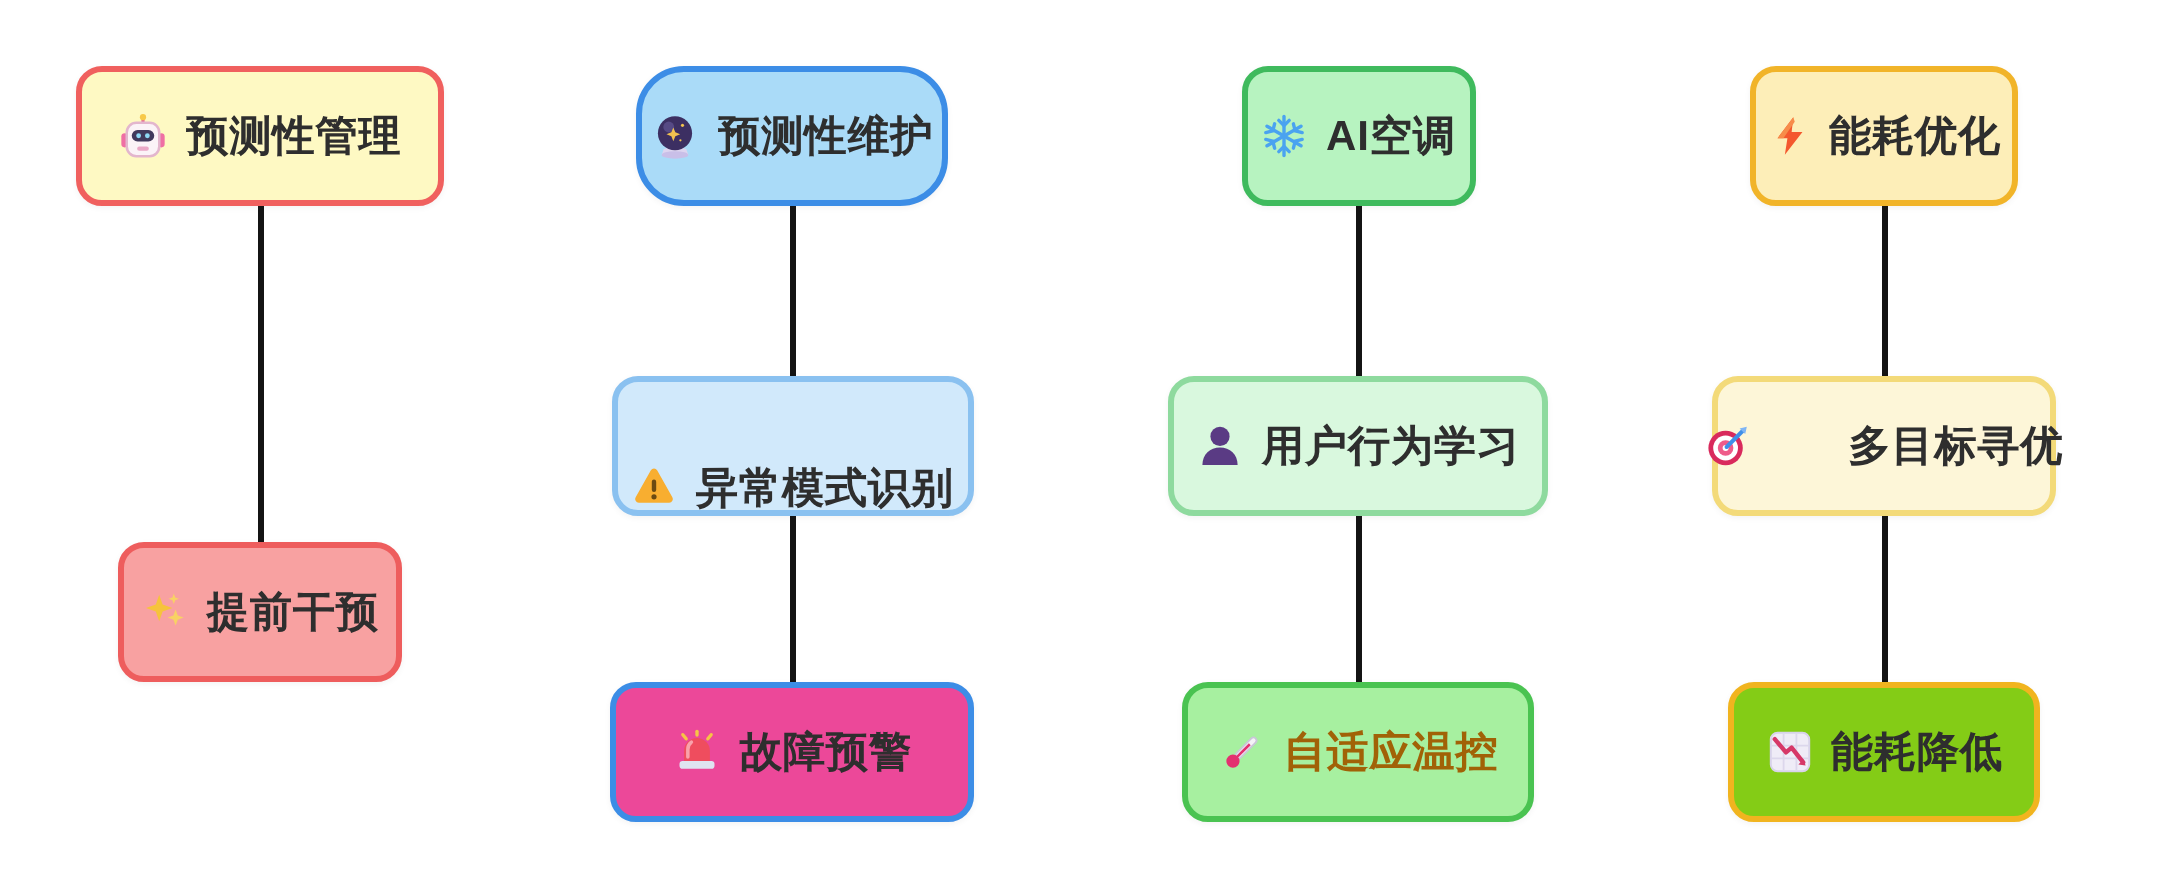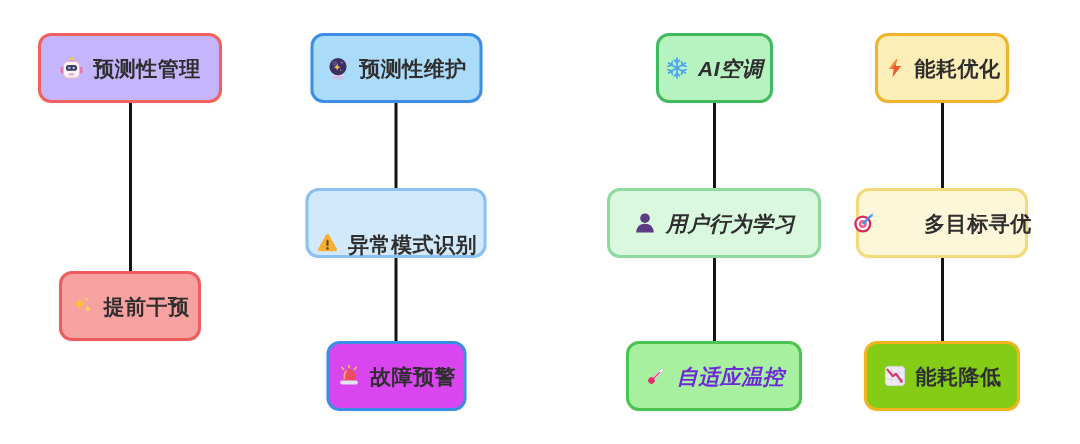--- a/index.html
+++ b/index.html
@@ -21,21 +21,21 @@
   .connector{width:3px;height:85px;background:#141414;}
   .connector.c2{height:83px;}
   .label{line-height:1;}
 </style>
 </head>
 <body>
 
 <div class="canvas">
 
   <div class="column" style="left: 130px;">
-    <div class="node" style="width: 184px; background: #c4b5fd; border-color: rgb(240, 96, 94); color: rgb(46, 46, 46);">
+    <div class="node" style="width: 184px; background: #fef9c3; border-color: rgb(240, 96, 94); color: rgb(46, 46, 46);">
       <svg width="25" height="25" viewBox="0 0 24 24">
         <line x1="12" y1="2.2" x2="12" y2="5.4" stroke="#e7689c" stroke-width="1.5"></line>
         <circle cx="12" cy="2.5" r="1.5" fill="#f7c948"></circle>
         <rect x="1.6" y="10.2" width="3.2" height="6.8" rx="1.6" fill="#ef6fa4"></rect>
         <rect x="19.2" y="10.2" width="3.2" height="6.8" rx="1.6" fill="#ef6fa4"></rect>
         <rect x="4.2" y="5.2" width="15.6" height="16" rx="4.6" fill="#fbf3f7" stroke="#e3b6cd" stroke-width="1.2"></rect>
         <rect x="6.6" y="8.6" width="10.8" height="5.6" rx="2.8" fill="#41395c"></rect>
         <circle cx="9.9" cy="11.4" r="1.15" fill="#8ed9f5"></circle>
         <circle cx="14.1" cy="11.4" r="1.15" fill="#8ed9f5"></circle>
         <rect x="9.2" y="16.6" width="5.6" height="2" rx="1" fill="#eaa8c6"></rect>
@@ -48,21 +48,21 @@
       <svg width="24" height="24" viewBox="0 0 24 24">
         <path d="M8.6 3.4 L10.3 8.3 L15.2 10 L10.3 11.7 L8.6 16.6 L6.9 11.7 L2 10 L6.9 8.3 Z" fill="#f6c33c"></path>
         <path d="M16.8 10.8 L17.9 13.7 L20.8 14.8 L17.9 15.9 L16.8 18.8 L15.7 15.9 L12.8 14.8 L15.7 13.7 Z" fill="#f8d264"></path>
         <path d="M15.9 2.8 L16.6 4.7 L18.5 5.4 L16.6 6.1 L15.9 8 L15.2 6.1 L13.3 5.4 L15.2 4.7 Z" fill="#f8d264"></path>
       </svg>
       <span class="label">提前干预</span>
     </div>
   </div>
 
   <div class="column" style="left: 396px;">
-    <div class="node" style="width: 172px; background: rgb(170, 219, 248); border-color: rgb(60, 141, 230); color: rgb(46, 46, 46);">
+    <div class="node" style="width: 156px; background: rgb(170, 219, 248); border-color: rgb(60, 141, 230); color: rgb(46, 46, 46); border-radius: 24px;">
       <svg width="25" height="25" viewBox="0 0 24 24">
         <path d="M6.6 17.8 Q12 15.9 17.4 17.8 L18.4 20.6 H5.6 Z" fill="#ddd5f0"></path>
         <ellipse cx="12" cy="20.6" rx="6.4" ry="1.8" fill="#c9bfe8"></ellipse>
         <circle cx="12" cy="10.2" r="8.2" fill="#3c2f62"></circle>
         <circle cx="9" cy="7.2" r="2.6" fill="#564a85"></circle>
         <path d="M11.2 7.4 l0.95 2.35 2.35 0.95 -2.35 0.95 -0.95 2.35 -0.95 -2.35 -2.35 -0.95 2.35 -0.95 Z" fill="#f1c24f"></path>
         <circle cx="15.6" cy="6.4" r="0.75" fill="#f1c24f"></circle>
         <circle cx="14.6" cy="13.6" r="0.55" fill="#f1c24f"></circle>
       </svg>
       <span class="label">预测性维护</span>
@@ -70,62 +70,62 @@
     <div class="connector" style="background: rgb(20, 20, 20);"></div>
     <div class="node" style="width: 181px; background: rgb(209, 233, 251); border-color: rgb(138, 193, 240); color: rgb(46, 46, 46); align-items: flex-end;">
       <svg width="24" height="24" viewBox="0 0 24 24">
         <path d="M10.43 4.1 a1.82 1.82 0 0 1 3.14 0 l7.6 13.5 a1.82 1.82 0 0 1 -1.57 2.75 H4.4 a1.82 1.82 0 0 1 -1.57 -2.75 Z" fill="#f8ae30"></path>
         <rect x="10.9" y="8.8" width="2.2" height="6.2" rx="1.1" fill="#6b4a12"></rect>
         <circle cx="12" cy="17.4" r="1.3" fill="#6b4a12"></circle>
       </svg>
       <span class="label">异常模式识别</span>
     </div>
     <div class="connector c2" style="background: rgb(20, 20, 20);"></div>
-    <div class="node" style="width: 140px; background: #d946ef; border-color: rgb(60, 141, 230); color: rgb(46, 46, 46);">
+    <div class="node" style="width: 182px; background: #ec4899; border-color: rgb(60, 141, 230); color: rgb(46, 46, 46);">
       <svg width="25" height="25" viewBox="0 0 24 24">
         <g stroke="#f6c445" stroke-width="1.6" stroke-linecap="round">
           <line x1="5.2" y1="3.2" x2="6.8" y2="5.2"></line>
           <line x1="18.8" y1="3.2" x2="17.2" y2="5.2"></line>
           <line x1="12" y1="1.6" x2="12" y2="3.4"></line>
         </g>
         <path d="M12 4.8 a6.2 6.2 0 0 1 6.2 6.2 v4.8 H5.8 v-4.8 A6.2 6.2 0 0 1 12 4.8 Z" fill="#ef4d5e"></path>
         <path d="M9.3 6.8 a4.4 4.4 0 0 0 -1.7 3.5 v3.6" stroke="#f9a2ab" stroke-width="1.7" fill="none" stroke-linecap="round"></path>
         <rect x="3.6" y="15.8" width="16.8" height="3.8" rx="1.5" fill="#dfe3f0"></rect>
       </svg>
       <span class="label">故障预警</span>
     </div>
   </div>
 
-  <div class="column" style="left: 714px; font-style: italic;">
+  <div class="column" style="left: 679px;">
     <div class="node" style="width: 117px; background: rgb(183, 243, 192); border-color: rgb(63, 186, 93); color: rgb(46, 46, 46);">
       <svg width="24" height="24" viewBox="0 0 24 24">
         <g stroke="#4aa3f0" stroke-width="1.7" stroke-linecap="round" fill="none">
           <line x1="12" y1="2.2" x2="12" y2="21.8"></line>
           <line x1="3.5" y1="7.1" x2="20.5" y2="16.9"></line>
           <line x1="3.5" y1="16.9" x2="20.5" y2="7.1"></line>
           <path d="M9.4 4.2 L12 6.8 L14.6 4.2"></path>
           <path d="M9.4 19.8 L12 17.2 L14.6 19.8"></path>
           <path d="M2.9 10.3 L6.4 9.4 L7.3 5.9"></path>
           <path d="M21.1 13.7 L17.6 14.6 L16.7 18.1"></path>
           <path d="M2.9 13.7 L6.4 14.6 L7.3 18.1"></path>
           <path d="M21.1 10.3 L17.6 9.4 L16.7 5.9"></path>
         </g>
       </svg>
       <span class="label">AI空调</span>
     </div>
     <div class="connector" style="background: rgb(20, 20, 20);"></div>
-    <div class="node" style="width: 214px; background: rgb(217, 248, 222); border-color: rgb(142, 218, 158); color: rgb(46, 46, 46);">
+    <div class="node" style="width: 190px; background: rgb(217, 248, 222); border-color: rgb(142, 218, 158); color: rgb(46, 46, 46);">
       <svg width="24" height="24" viewBox="0 0 24 24">
         <circle cx="12" cy="7.2" r="4.8" fill="#5a3b84"></circle>
         <path d="M3.2 21.5 C3.2 16.1 7 12.7 12 12.7 C17 12.7 20.8 16.1 20.8 21.5 Z" fill="#5a3b84"></path>
       </svg>
       <span class="label">用户行为学习</span>
     </div>
     <div class="connector c2" style="background: rgb(20, 20, 20);"></div>
-    <div class="node" style="width: 176px; background: rgb(167, 240, 160); border-color: rgb(74, 195, 81); color: #6d28d9;">
+    <div class="node" style="width: 176px; background: rgb(167, 240, 160); border-color: rgb(74, 195, 81); color: #a16207;">
       <svg width="24" height="24" viewBox="0 0 24 24">
         <g transform="rotate(45 12 12)">
           <rect x="10.5" y="2.4" width="3" height="13.6" rx="1.5" fill="#f4f3f7" stroke="#c9c6d8" stroke-width="0.9"></rect>
           <rect x="11.35" y="6.5" width="1.3" height="9.5" fill="#e33170"></rect>
           <circle cx="12" cy="18.4" r="3.3" fill="#e33170"></circle>
         </g>
       </svg>
       <span class="label">自适应温控</span>
     </div>
   </div>

